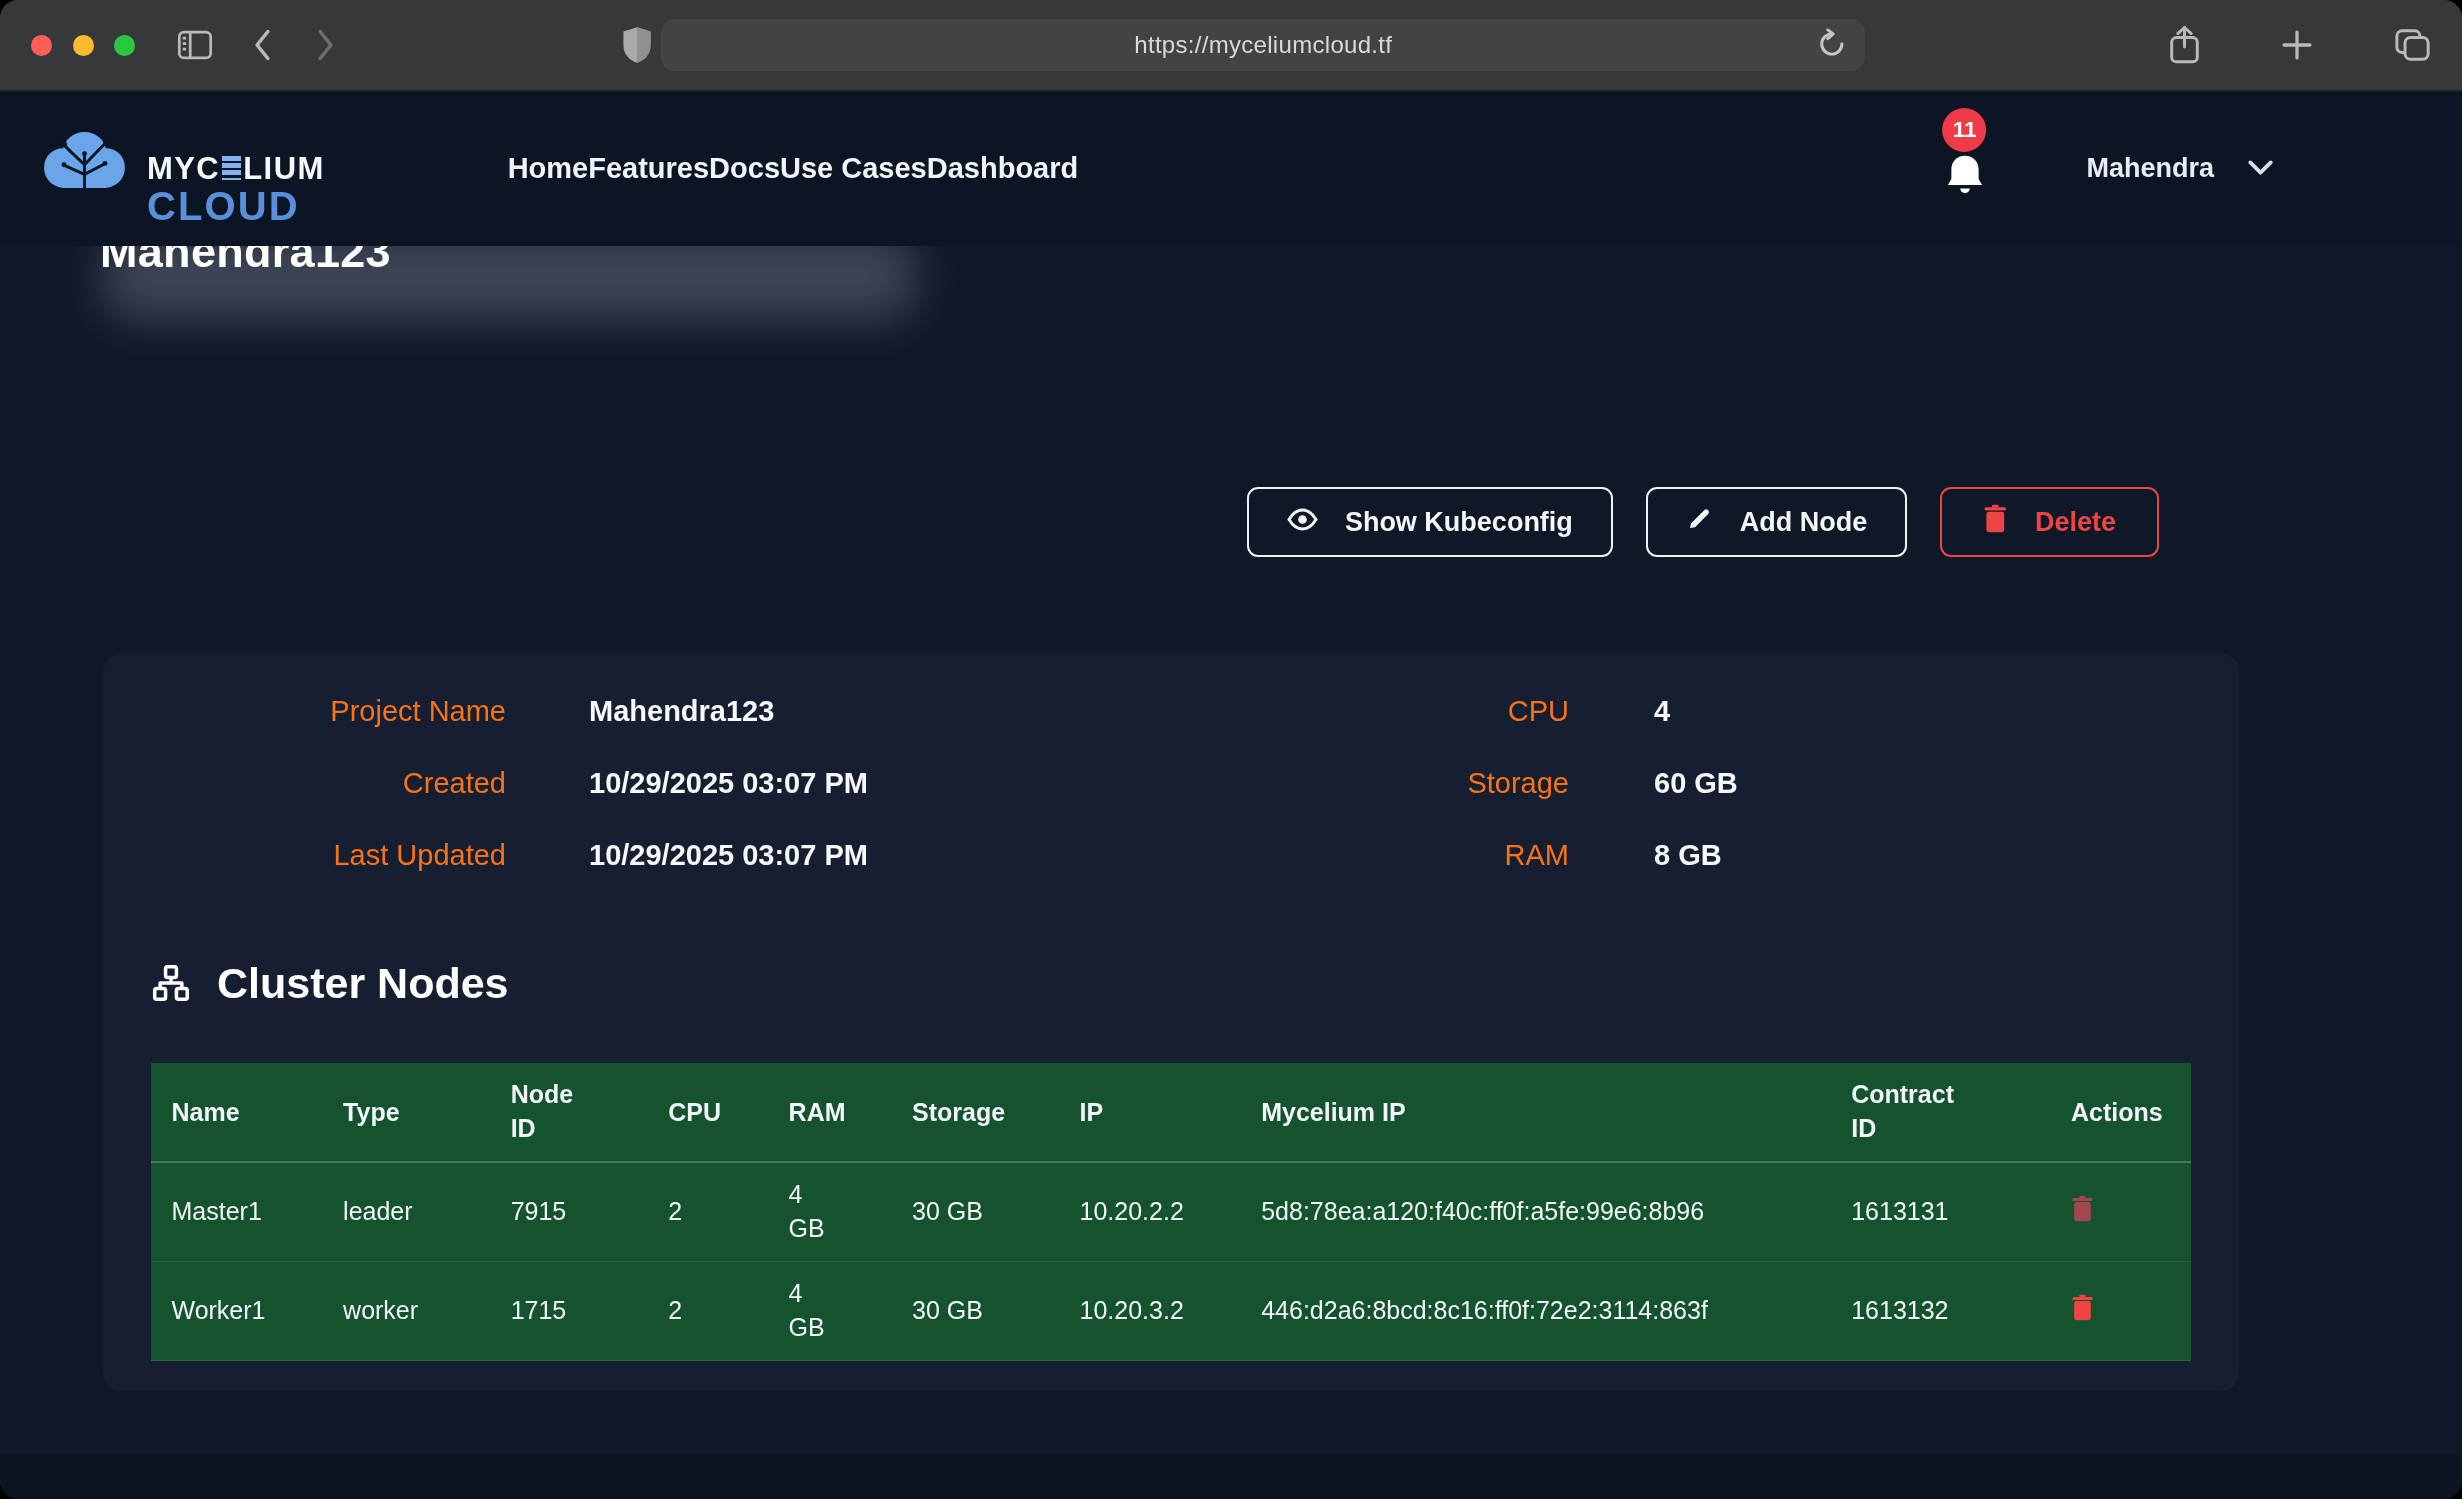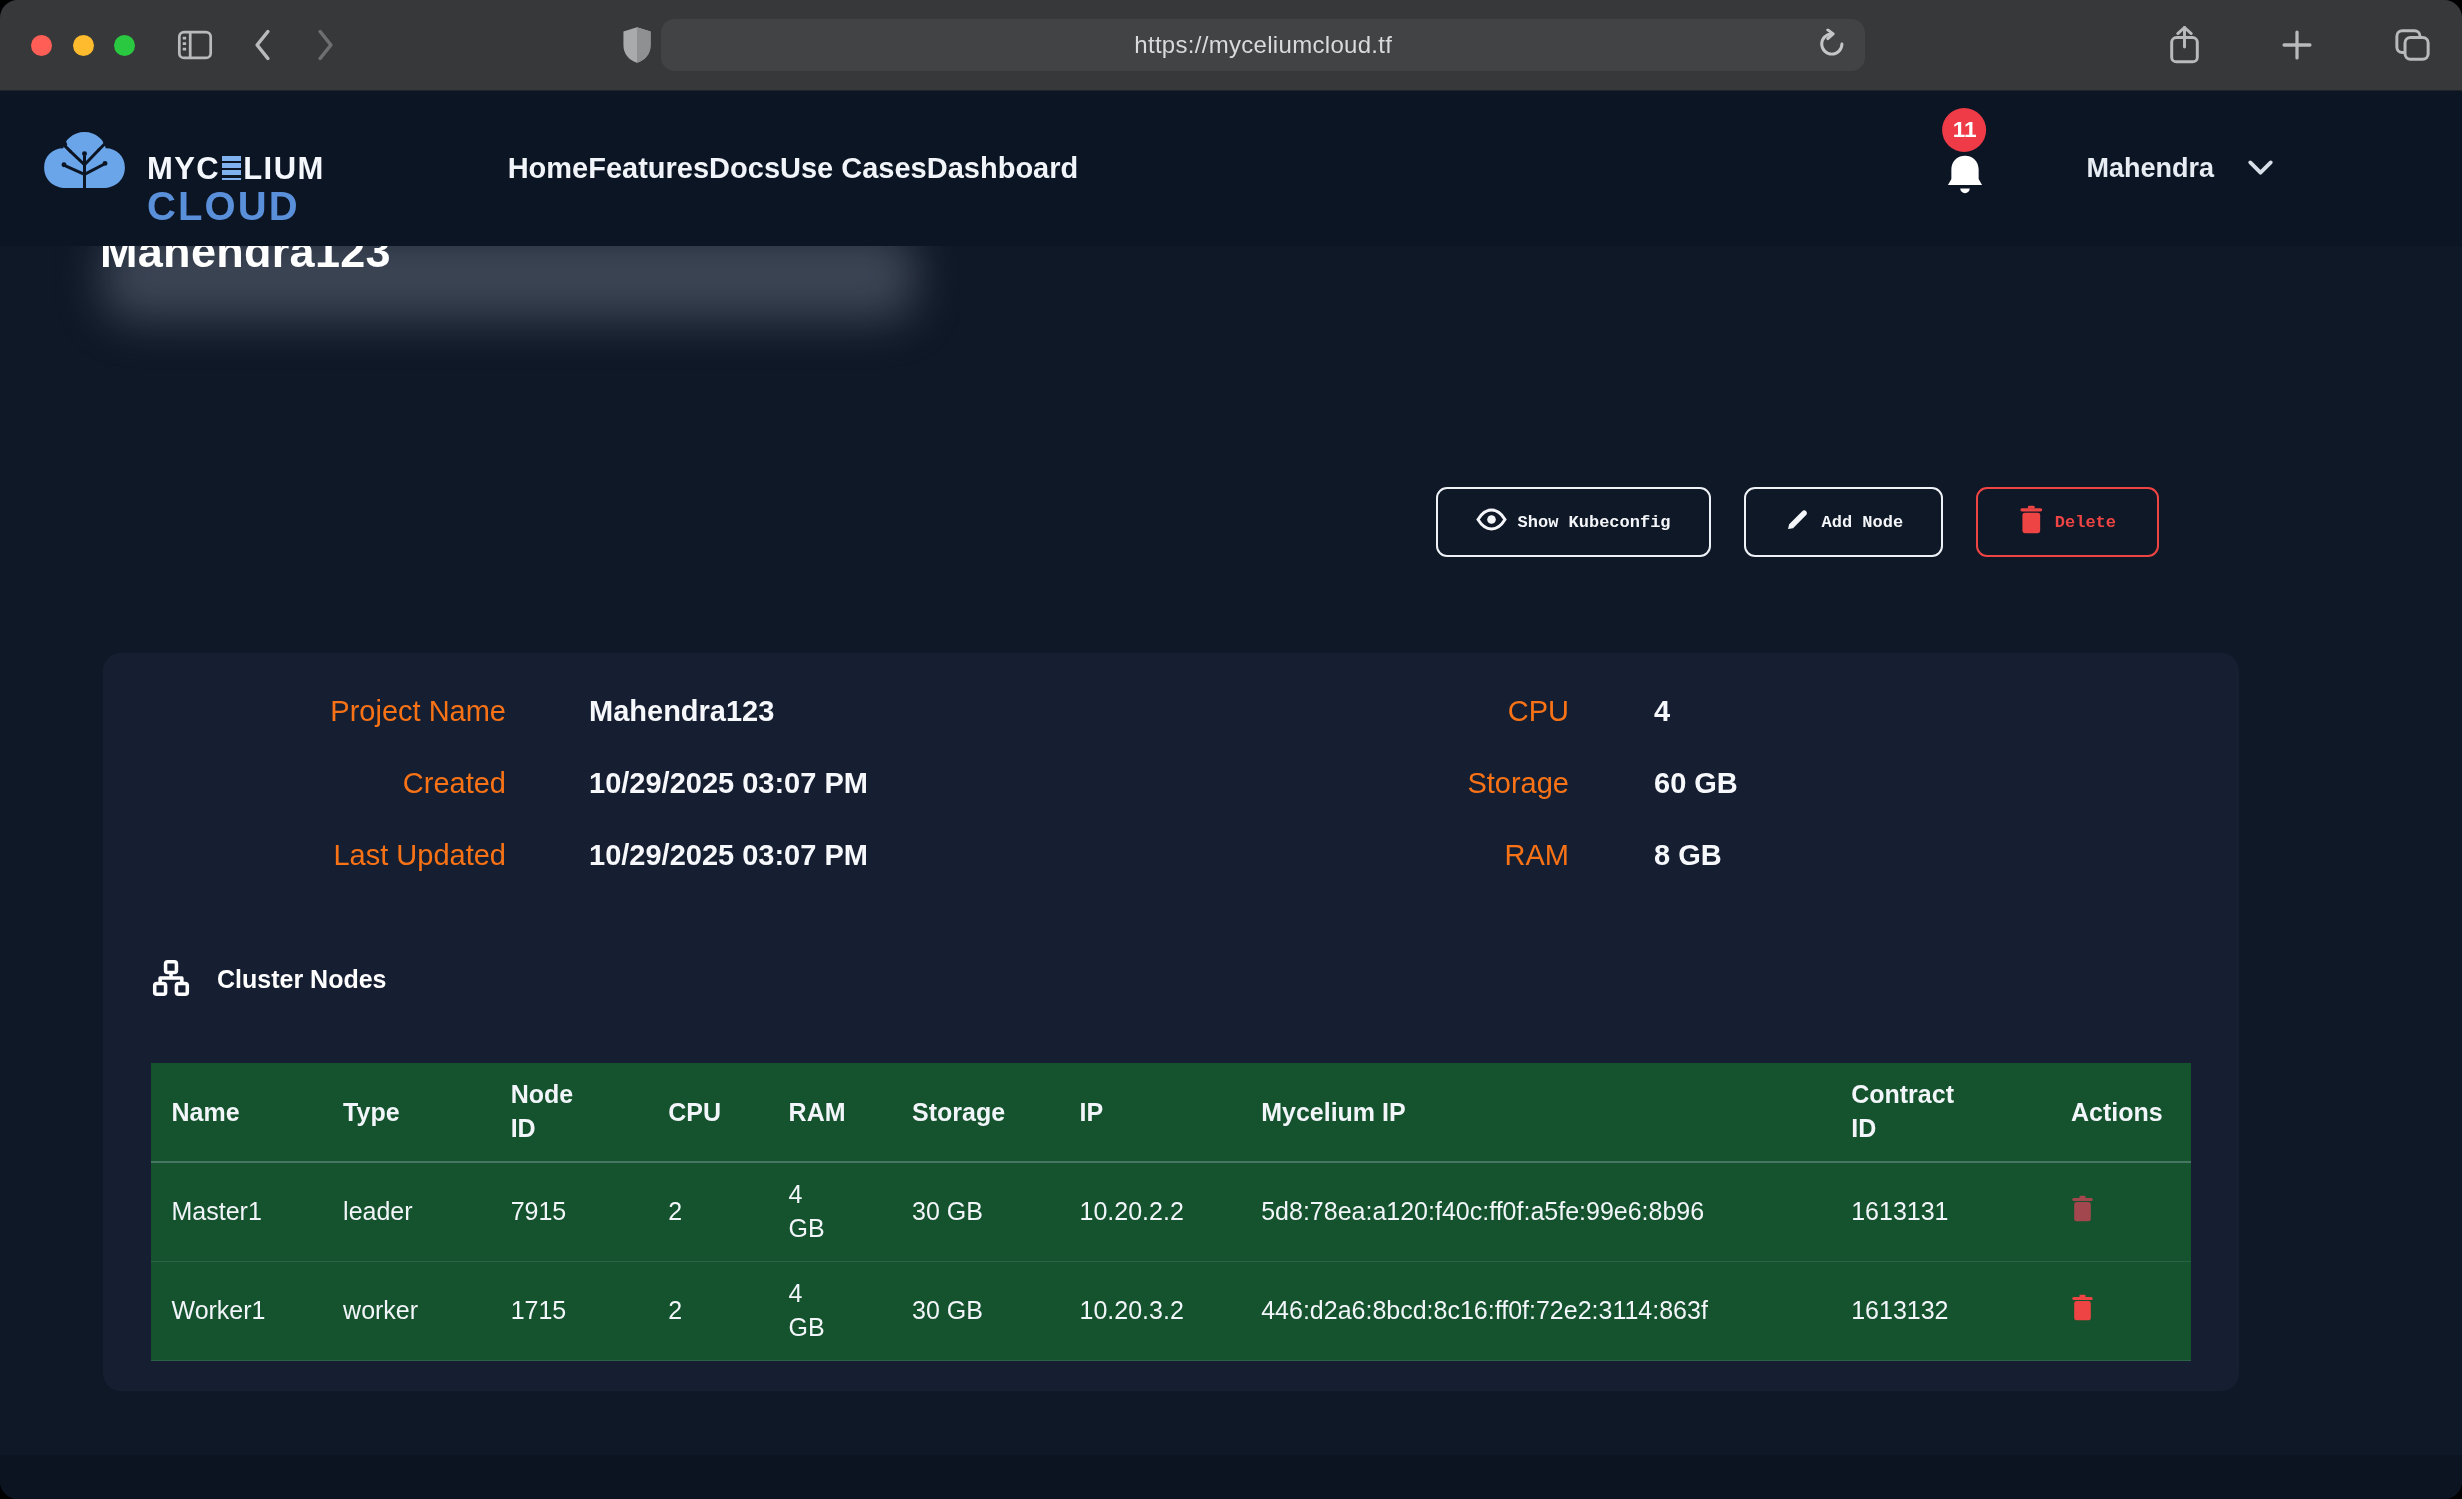--- a/index.html
+++ b/index.html
@@ -74,43 +74,43 @@
     position: absolute; left: 100px; top: 306px; z-index: 3;
     color: #dde3ec; font-size: 29px; font-weight: 400;
   }
 
   
   .actions-row {
     position: absolute; top: 487px; right: 303px; display: flex; gap: 33px; z-index: 3;
   }
   .btn {
     height: 70px; border-radius: 11px; background: transparent;
-    display: flex; align-items: center; gap: 11px;
-    font-size: 17px; font-weight: 700; cursor: pointer;
-    font-family: Liberation Mono, monospace;
+    display: flex; align-items: center; gap: 27px;
+    font-size: 27px; font-weight: 700; cursor: pointer;
+    font-family: Liberation Sans, sans-serif;
   }
   .btn-light { border: 2.1px solid #eef1f5; color: #f4f6f9; padding: 0 38px; }
   .btn-danger { border: 2.1px solid #ef4444; color: #ef4444; padding: 12px 41px; }
 
   
   .card {
     position: absolute; left: 103px; top: 653px; width: 2136px; height: 738px;
     background: #161f31; border-radius: 18px; z-index: 3;
   }
   .info-col { position: absolute; display: grid; row-gap: 39px; align-items: baseline; }
   .info-left { left: 0; top: 42px; grid-template-columns: 403px auto; column-gap: 83px; }
   .info-right { left: 1264px; top: 42px; grid-template-columns: 202px auto; column-gap: 85px; }
   .info-label { color: #f97316; font-size: 29px; text-align: right; }
   .info-value { color: #f6f8fb; font-size: 29px; font-weight: 700; }
 
   .section-heading {
     position: absolute; left: 49px; top: 306px;
     display: flex; align-items: center; gap: 27px;
   }
-  .section-heading .txt { color: #ffffff; font-size: 25px; font-weight: 700; }
+  .section-heading .txt { color: #ffffff; font-size: 43px; font-weight: 700; }
   .net-icon { color: #ffffff; }
 
   
   .nodes-table {
     position: absolute; left: 48px; top: 410px; width: 2040px;
     border-collapse: collapse; table-layout: fixed; background: #14532d;
   }
   .nodes-table th, .nodes-table td {
     text-align: left; vertical-align: middle; padding: 0 0 0 20.5px;
     color: #f2f5f9; font-size: 25px; font-weight: 400;

